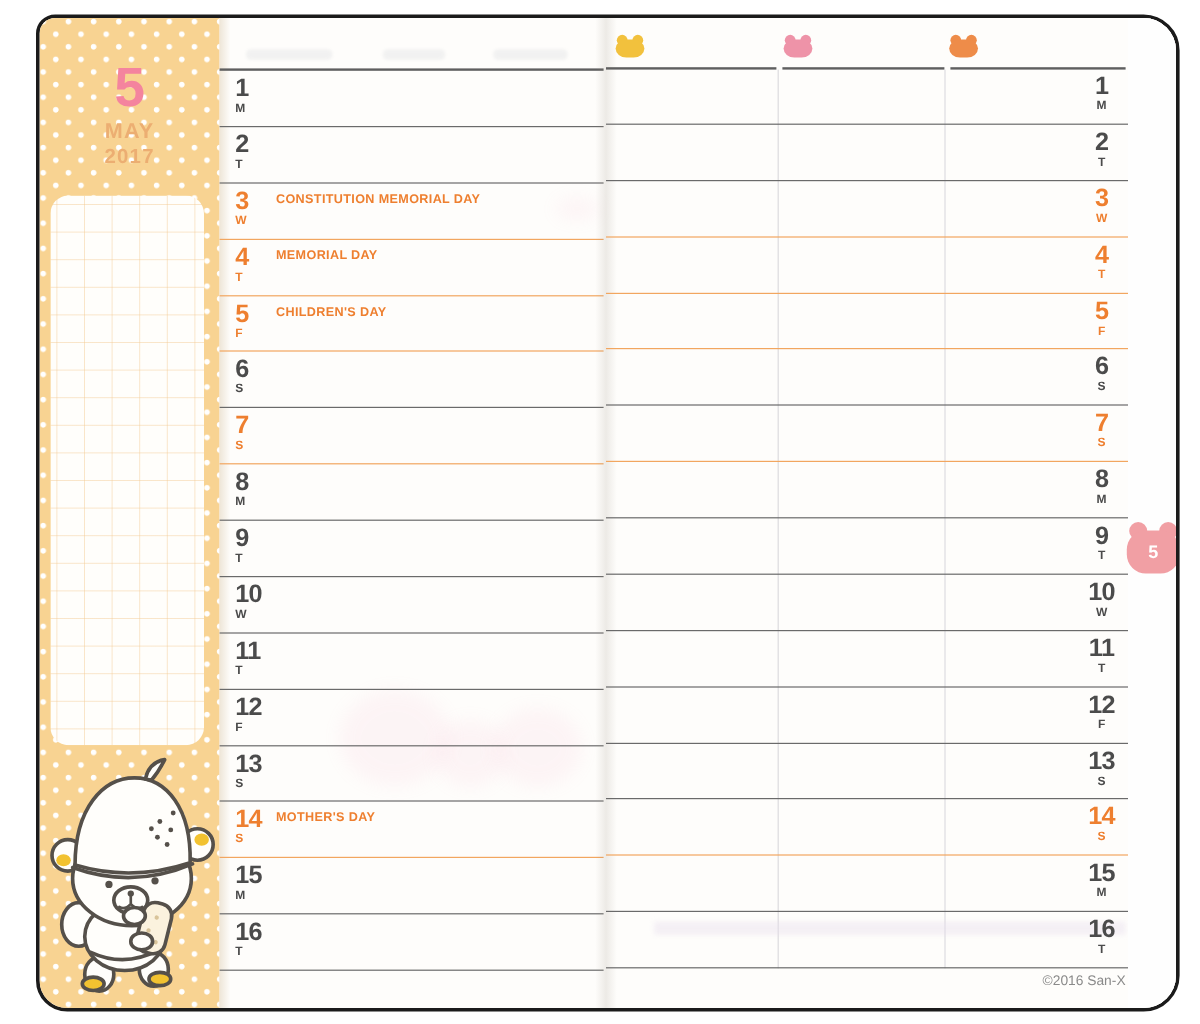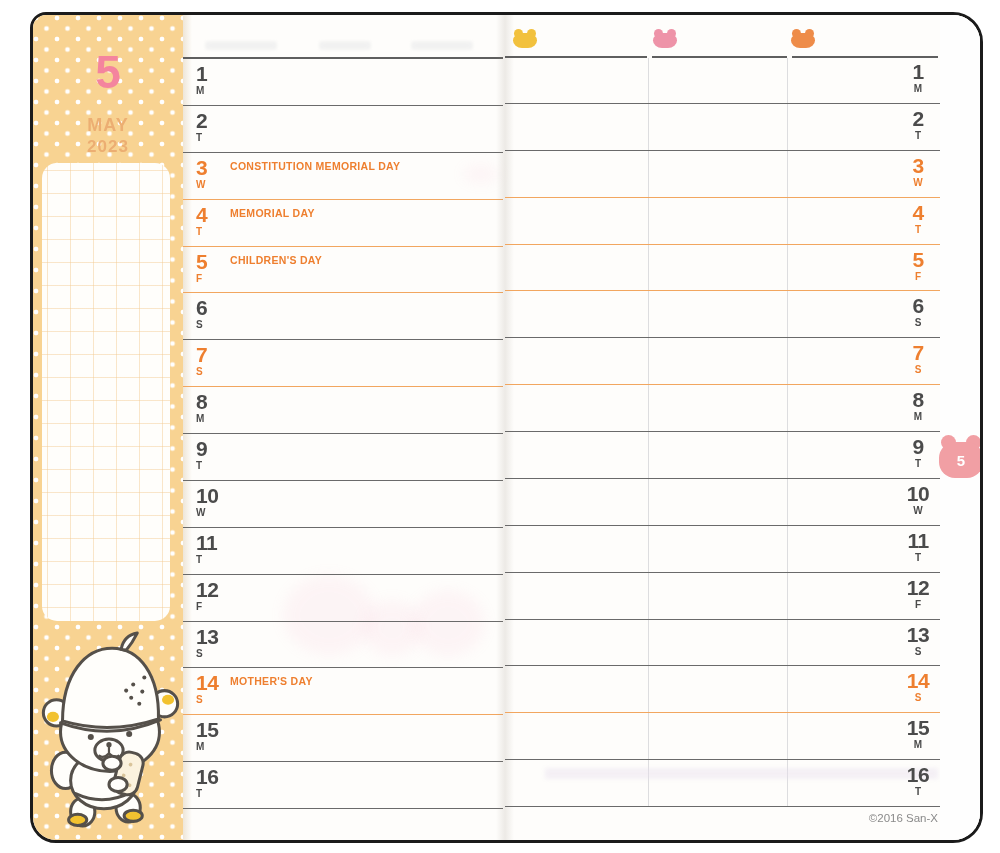--- a/index.html
+++ b/index.html
@@ -15,21 +15,21 @@
   
   .sidebar { position:absolute; left:0; top:0; bottom:0; width:150px;
              background-color:var(--sidebar-bg);
              background-image:
                radial-gradient(circle at 3px 3px, #fff 2px, rgba(255,255,255,0) 2.7px),
                radial-gradient(circle at 3px 3px, #fff 2px, rgba(255,255,255,0) 2.7px);
              background-size:21px 21px, 21px 21px;
              background-position:0 0, 10.5px 10.5px; }
   .month-block { position:absolute; left:0; top:34px; width:150px; text-align:center; }
   .month-num  { font-size:46px; font-weight:bold; color:var(--month-pink); line-height:1; }
-  .month-name { font-size:18px; font-weight:bold; color:var(--month-tan); letter-spacing:1px; margin-top:20px; }
+  .month-name { font-size:18px; font-weight:bold; color:var(--month-tan); letter-spacing:1px; margin-top:4px; }
   .month-year { font-size:17px; font-weight:bold; color:var(--month-tan); letter-spacing:1px; margin-top:1px; }
   .note-panel { position:absolute; left:9px; top:148px; width:128px; height:458px;
                 background:#fffefb; border-radius:15px;
                 background-image:
                   linear-gradient(to right, rgba(244,205,152,.5) 1px, rgba(0,0,0,0) 1px),
                   linear-gradient(to bottom, rgba(244,205,152,.5) 1px, rgba(0,0,0,0) 1px);
                 background-size:23px 23px; background-position:5px 7px; }
   .mascot { position:absolute; left:2px; top:612px; width:152px; height:207px; }
 
   
@@ -87,21 +87,21 @@
 </head>
 <body>
 
 <div class="canvas">
   <div class="page">
 
     <div class="sidebar">
       <div class="month-block">
         <div class="month-num">5</div>
         <div class="month-name">MAY</div>
-        <div class="month-year">2023</div>
+        <div class="month-year">2017</div>
       </div>
       <div class="note-panel"></div>
 
       <svg class="mascot" viewBox="0 0 150 205">
         <g stroke="#55504a" stroke-width="3" stroke-linecap="round" stroke-linejoin="round" fill="#fffefb">
           <ellipse cx="30" cy="142" rx="14" ry="18"></ellipse>
           <ellipse cx="47" cy="183" rx="12" ry="14"></ellipse>
           <ellipse cx="92" cy="179" rx="12" ry="14"></ellipse>
           <ellipse cx="42" cy="191" rx="9" ry="5.5" fill="#f2c230"></ellipse>
           <ellipse cx="97" cy="187" rx="9" ry="5.5" fill="#f2c230"></ellipse>

